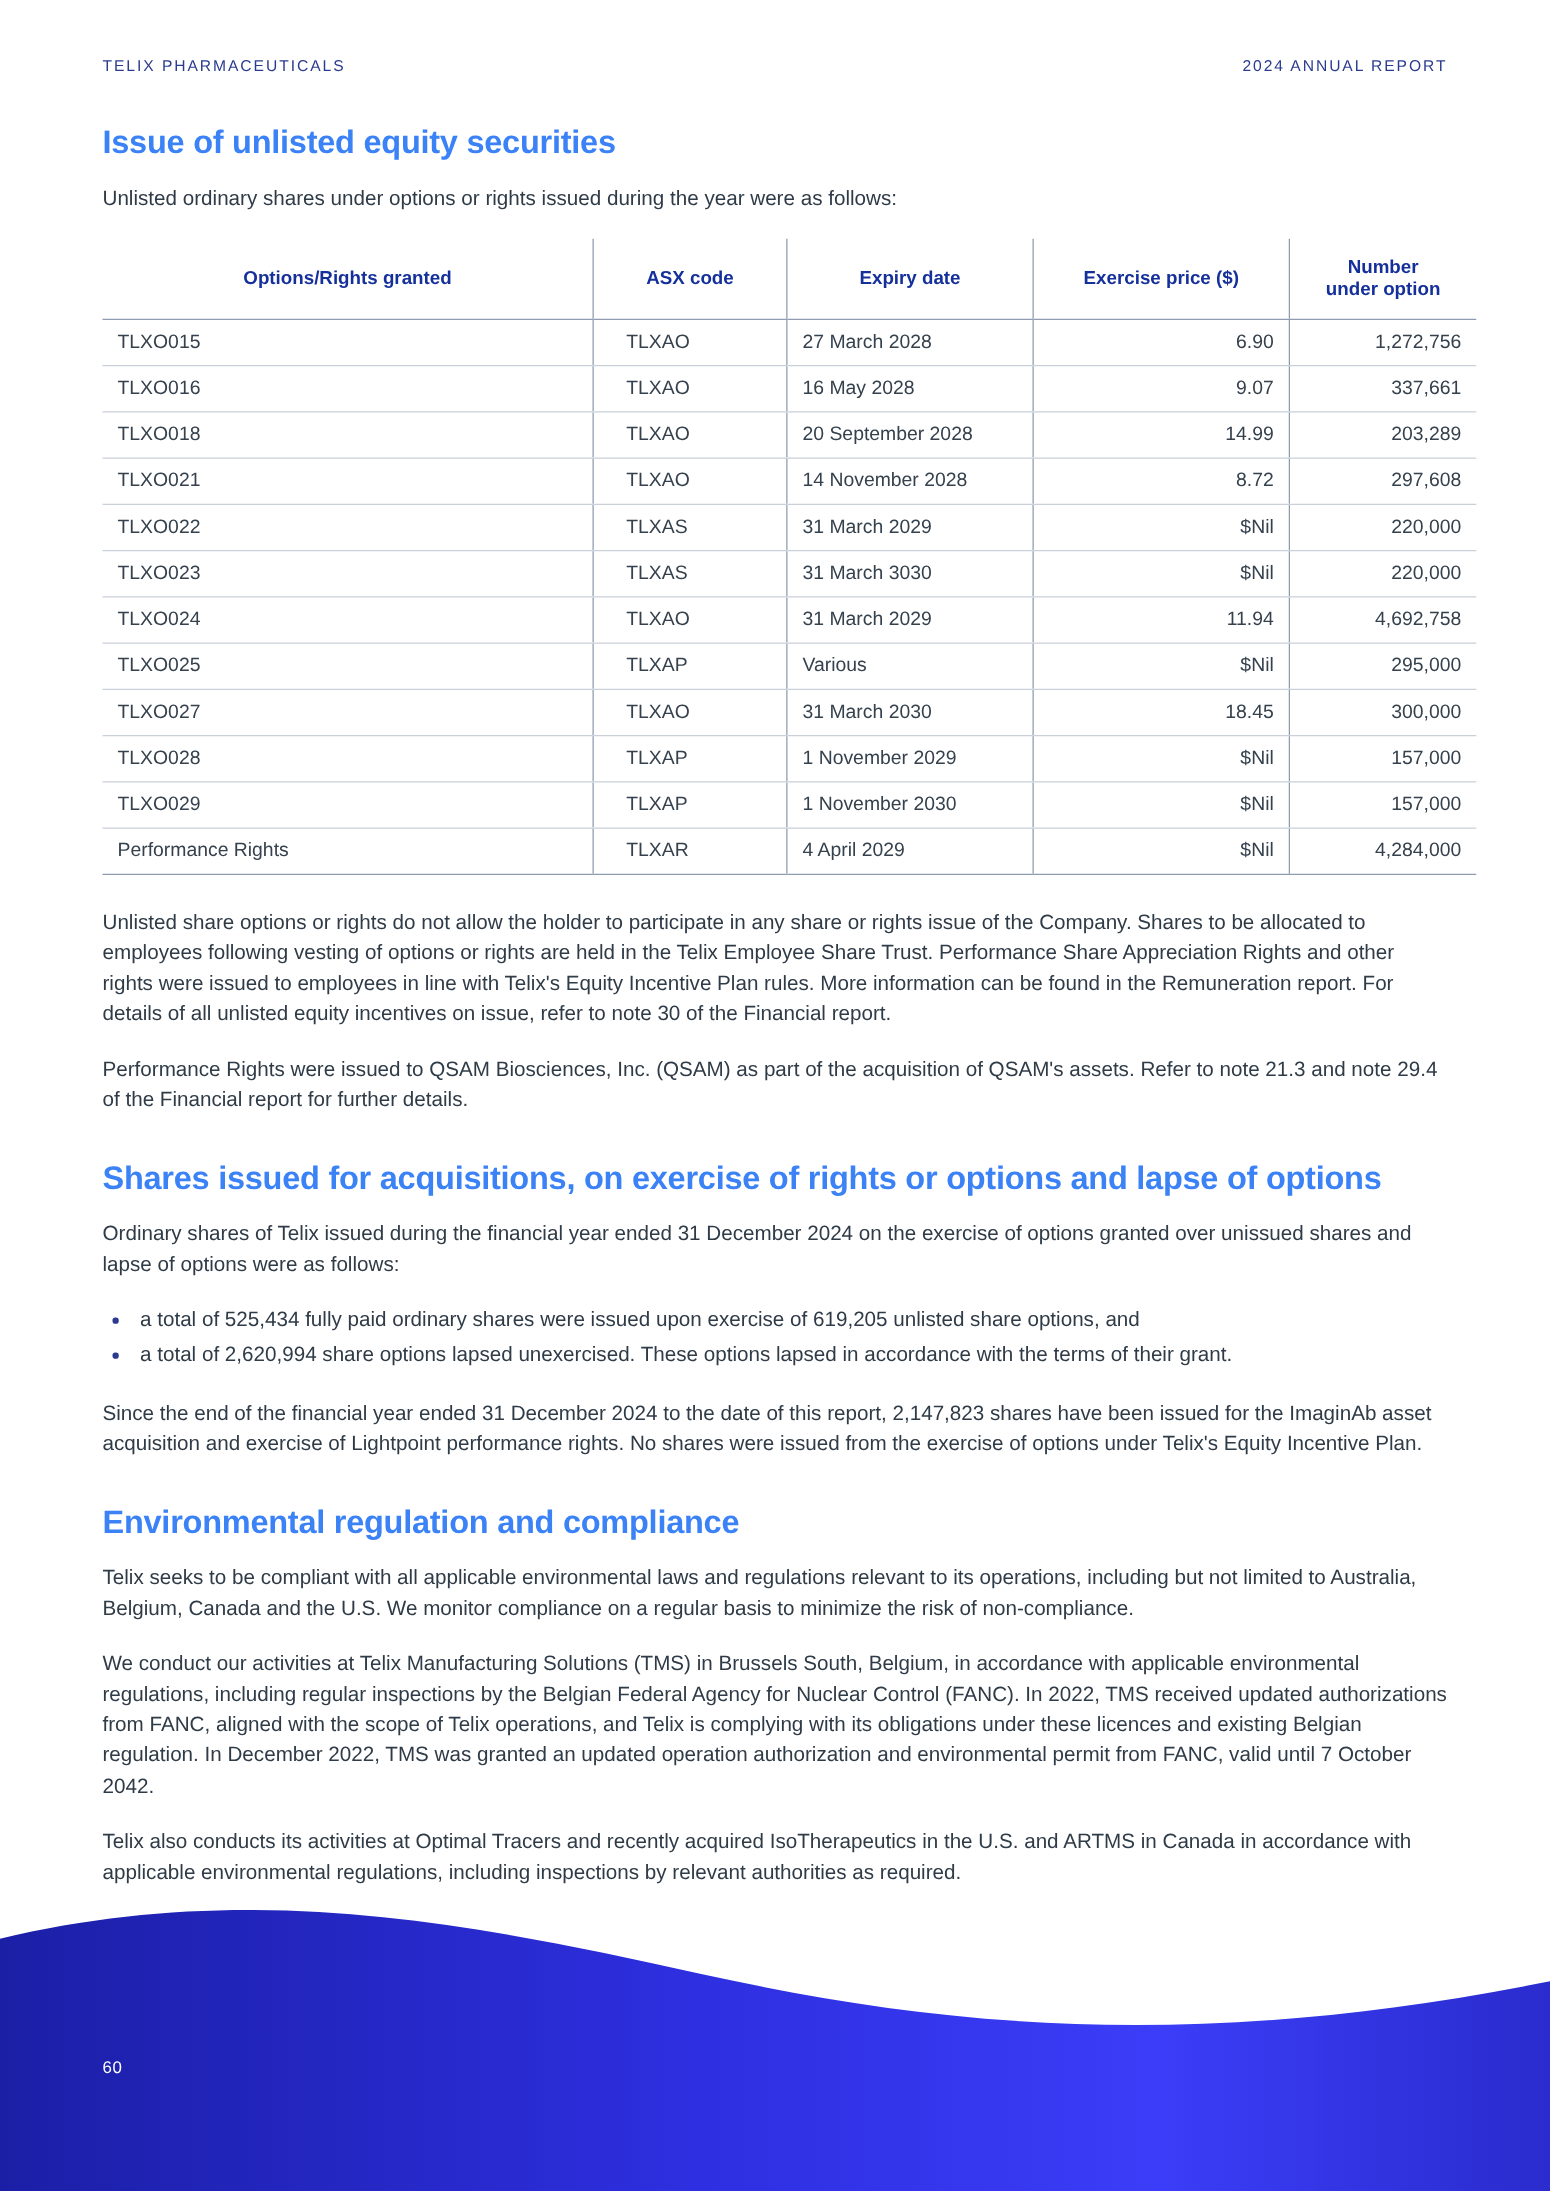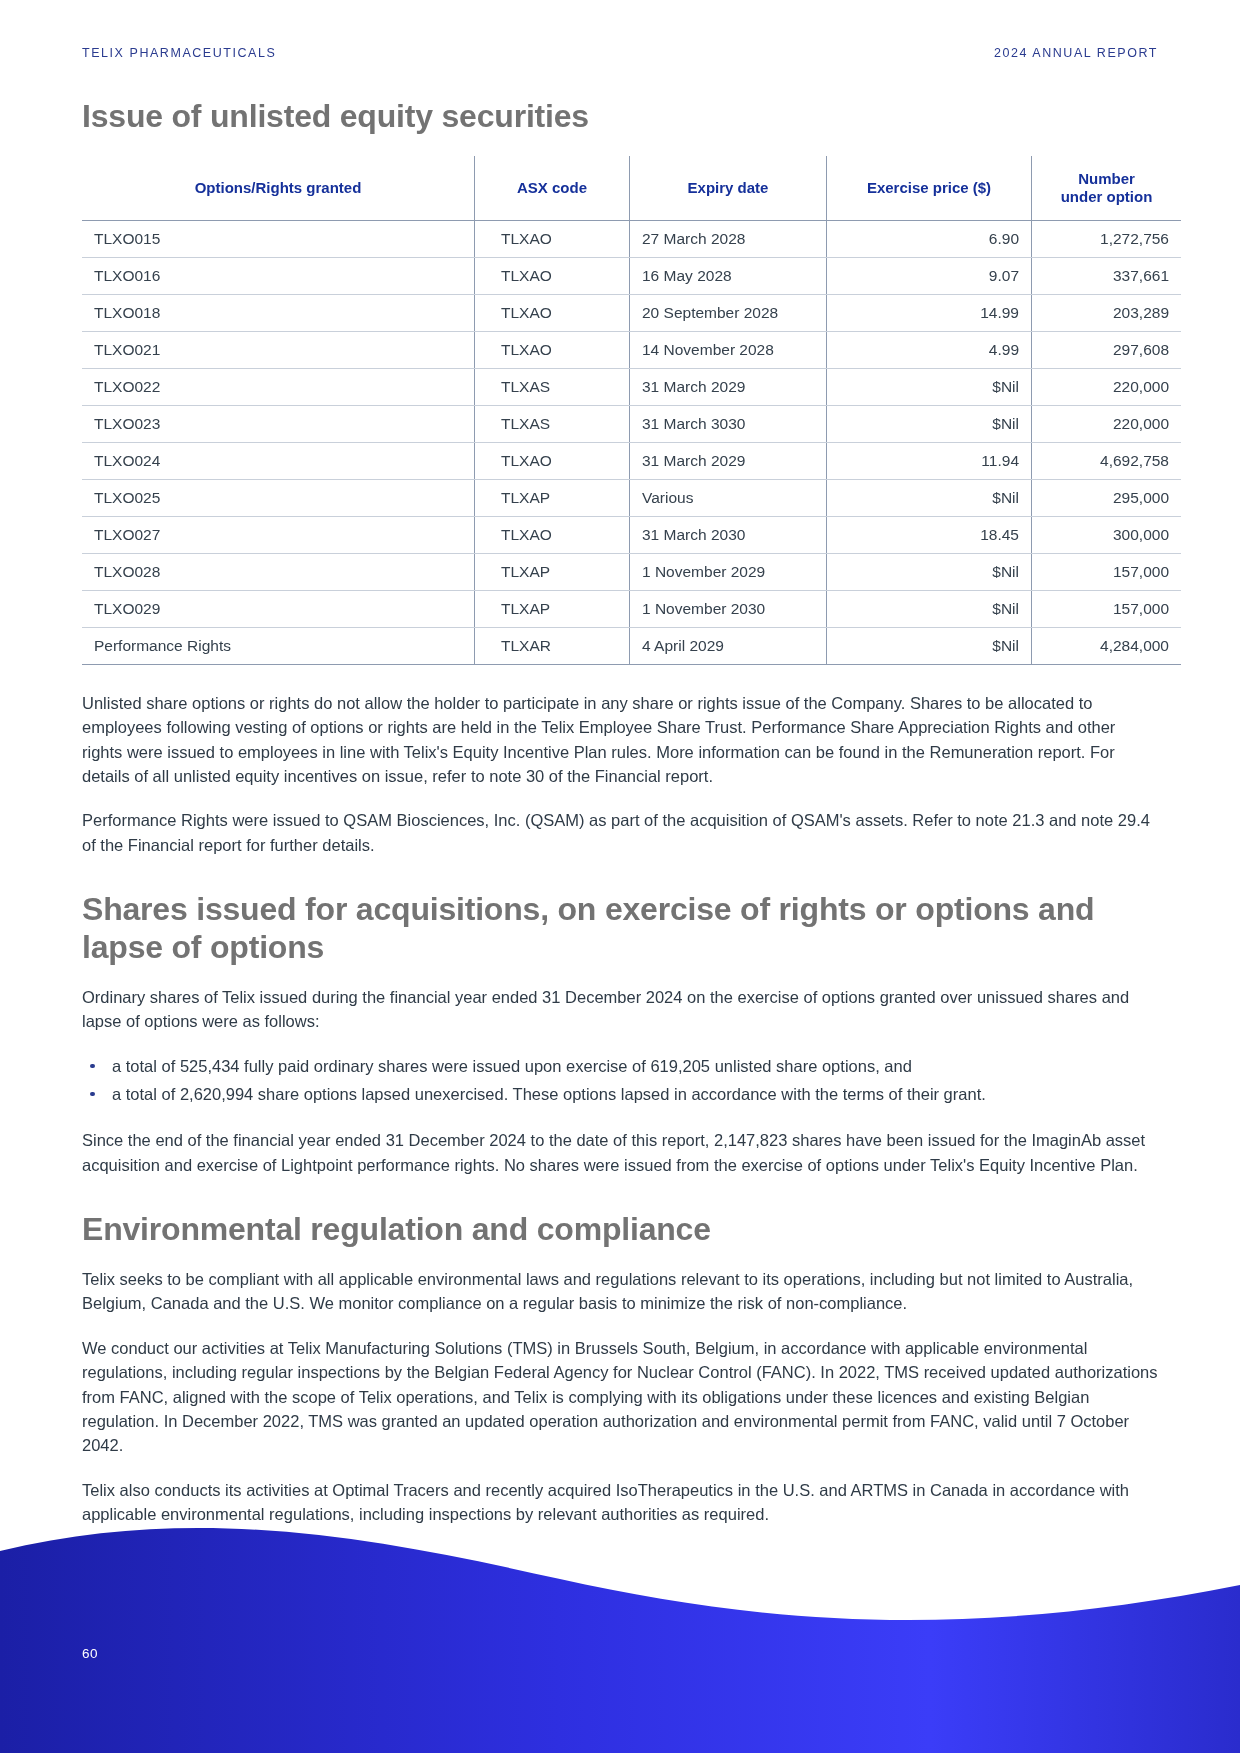--- a/index.html
+++ b/index.html
@@ -44,22 +44,22 @@
 
   
   .content {
     position: absolute;
     top: 98px;
     left: 82px;
     width: 1078px;
   }
 
   h2.section-title {
-    color: #737373;
-    font-size: 32px;
+    color: #3b82f6;
+    font-size: 26px;
     font-weight: bold;
     margin: 0 0 18px 0;
     letter-spacing: -0.2px;
     line-height: 1.18;
   }
   h2.section-title.spaced-top {
     margin-top: 34px;
   }
 
   p.body-text {
@@ -164,20 +164,21 @@
 <div class="page">
 
   <div class="running-header">
     <span class="rh-left">TELIX PHARMACEUTICALS</span>
     <span class="rh-right">2024 ANNUAL REPORT</span>
   </div>
 
   <div class="content">
 
     <h2 class="section-title">Issue of unlisted equity securities</h2>
+    <p class="body-text">Unlisted ordinary shares under options or rights issued during the year were as follows:</p>
 
     <table class="equity-table">
       <thead>
         <tr>
           <th class="col-name">Options/Rights granted</th>
           <th class="col-asx">ASX code</th>
           <th class="col-expiry">Expiry date</th>
           <th class="col-price">Exercise price ($)</th>
           <th class="col-number">
             <span>Number</span><br>
@@ -204,21 +205,21 @@
             <td class="c-name">TLXO018</td>
             <td class="c-asx">TLXAO</td>
             <td class="c-expiry">20 September 2028</td>
             <td class="c-price">14.99</td>
             <td class="c-number">203,289</td>
           </tr>
           <tr>
             <td class="c-name">TLXO021</td>
             <td class="c-asx">TLXAO</td>
             <td class="c-expiry">14 November 2028</td>
-            <td class="c-price">4.99</td>
+            <td class="c-price">8.72</td>
             <td class="c-number">297,608</td>
           </tr>
           <tr>
             <td class="c-name">TLXO022</td>
             <td class="c-asx">TLXAS</td>
             <td class="c-expiry">31 March 2029</td>
             <td class="c-price">$Nil</td>
             <td class="c-number">220,000</td>
           </tr>
           <tr>

